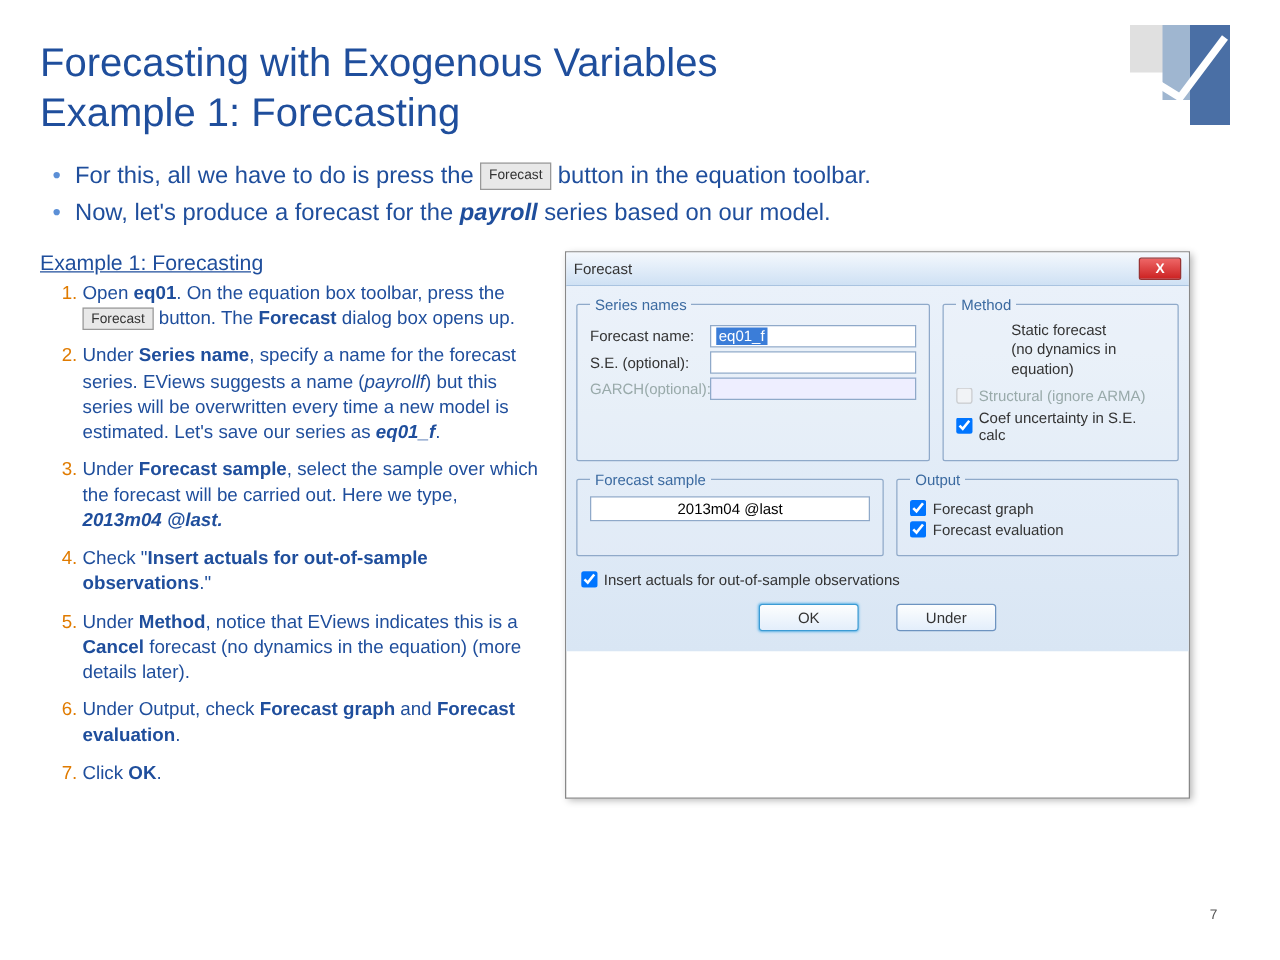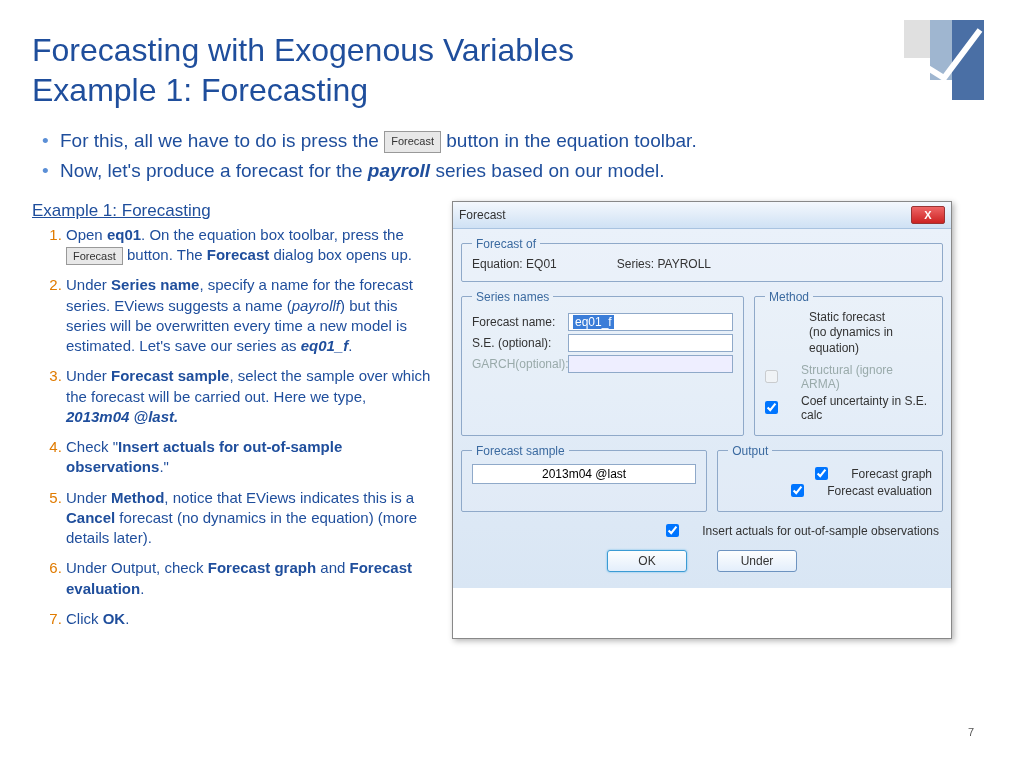--- a/index.html
+++ b/index.html
@@ -142,21 +142,21 @@
   .form-line label { width: 90px; }
   .form-line input[type=text] {
     flex:1;
     border:1px solid #8fa9c9;
     height:18px;
     padding: 1px 4px;
     font-size:12px;
   }
   .sel { background:#3b7dd8; color:#fff; padding:0 2px; }
   .disabled-label { color:#9aa; }
-  .chk-line { display:flex; align-items:center; gap:23px; margin:3px 0;justify-content:flex-end; }
+  .chk-line { display:flex; align-items:center; gap:5px; margin:3px 0; }
   .chk-line input { margin:0; }
   .chk-line.dis { color:#9aa; }
   .method-text { margin-bottom:6px; line-height:1.3;margin-left:44px; }
   .dlg-foot {
     display:flex;
     justify-content:center;
     gap: 30px;
     padding: 6px 0 8px 0;
   }
   .dlg-btn {
@@ -226,27 +226,20 @@
       </ol>
     </div>
 
     <div class="dialog">
       <div class="dlg-titlebar">
         <span>Forecast</span>
         <div class="dlg-close">X</div>
       </div>
       <div class="dlg-body">
 
-        <fieldset>
-          <legend>Forecast of</legend>
-          <div style="display:flex; gap:60px;">
-            <span>Equation: EQ01</span>
-            <span>Series: PAYROLL</span>
-          </div>
-        </fieldset>
 
         <div class="fs-row">
           <fieldset style="flex:1.1">
             <legend>Series names</legend>
             <div class="form-line">
               <label>Forecast name:</label>
               <div style="flex:1;border:1px solid #8fa9c9;height:18px;background:#fff;padding:1px 4px;">
                 <span class="sel">eq01_f</span>
               </div>
             </div>

